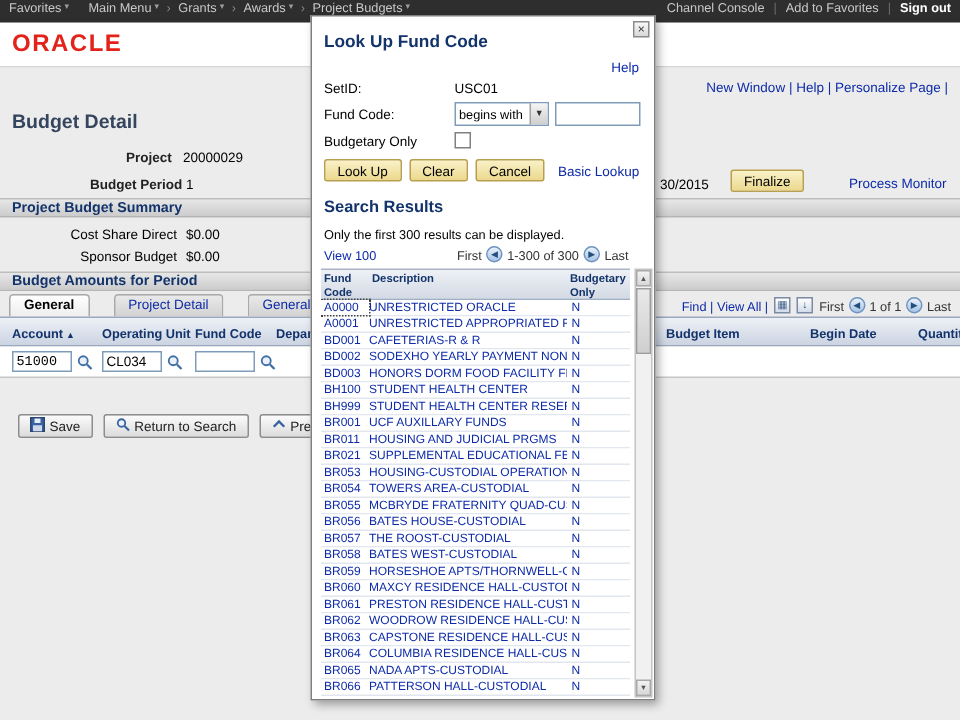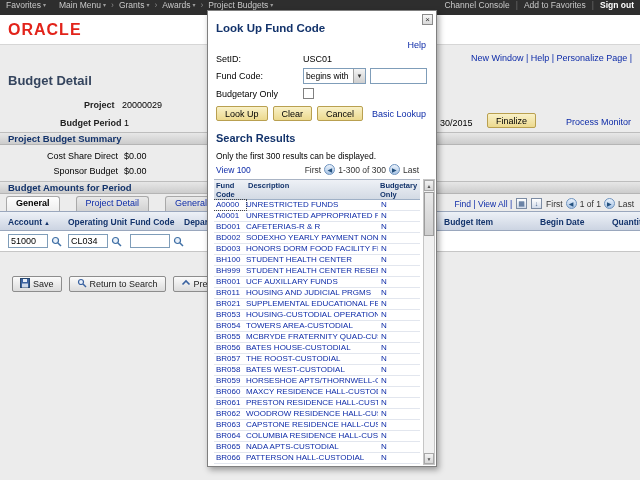--- a/index.html
+++ b/index.html
@@ -76,21 +76,21 @@
   .gh-opunit  { left:68px; }
   .gh-fund    { left:130px; }
   .gh-dept    { left:184px; }
   .gh-item    { left:444px; }
   .gh-begin   { left:540px; }
   .gh-qty     { left:612px; }
   .sort { font-size:6px; color:#13336b; margin-left:2px; }
 
   .grow { position:absolute; left:0; top:231px; width:640px; height:21px; background:#ffffff; border-bottom:1px solid #c6c6c6; }
   .inp { position:absolute; top:3px; height:14px; border:1px solid #7f9db9; background:#fff; font-size:9px; padding:0 2px; }
-  .gi-account { left:8px; width:40px; }
+  .gi-account { left:8px; width:40px;font-family:Liberation Mono, monospace; }
   .gi-op      { left:68px; width:40px; }
   .gi-fund    { left:130px; width:40px; }
   .mag { position:absolute; top:5px; cursor:pointer; }
   .mag-account { left:51px; }
   .mag-op      { left:111px; }
   .mag-fund    { left:173px; }
 
   
   .footer-btns { position:absolute; left:12px; top:276px; display:flex; gap:7px; }
   .gbtn { display:inline-flex; align-items:center; gap:3px; height:16px; padding:0 7px;
@@ -323,21 +323,21 @@
 
     <div class="m-grid">
       <div class="m-ghead">
         <span class="mh mh-code">Fund Code</span>
         <span class="mh mh-desc">Description</span>
         <span class="mh mh-bud">Budgetary Only</span>
       </div>
       <div>
           <div class="lr-row">
             <span class="lr-code focused">A0000</span>
-            <span class="lr-desc">UNRESTRICTED FUNDS</span>
+            <span class="lr-desc">UNRESTRICTED ORACLE</span>
             <span class="lr-bud">N</span>
           </div>
           <div class="lr-row">
             <span class="lr-code">A0001</span>
             <span class="lr-desc">UNRESTRICTED APPROPRIATED FUND</span>
             <span class="lr-bud">N</span>
           </div>
           <div class="lr-row">
             <span class="lr-code">BD001</span>
             <span class="lr-desc">CAFETERIAS-R &amp; R</span>

